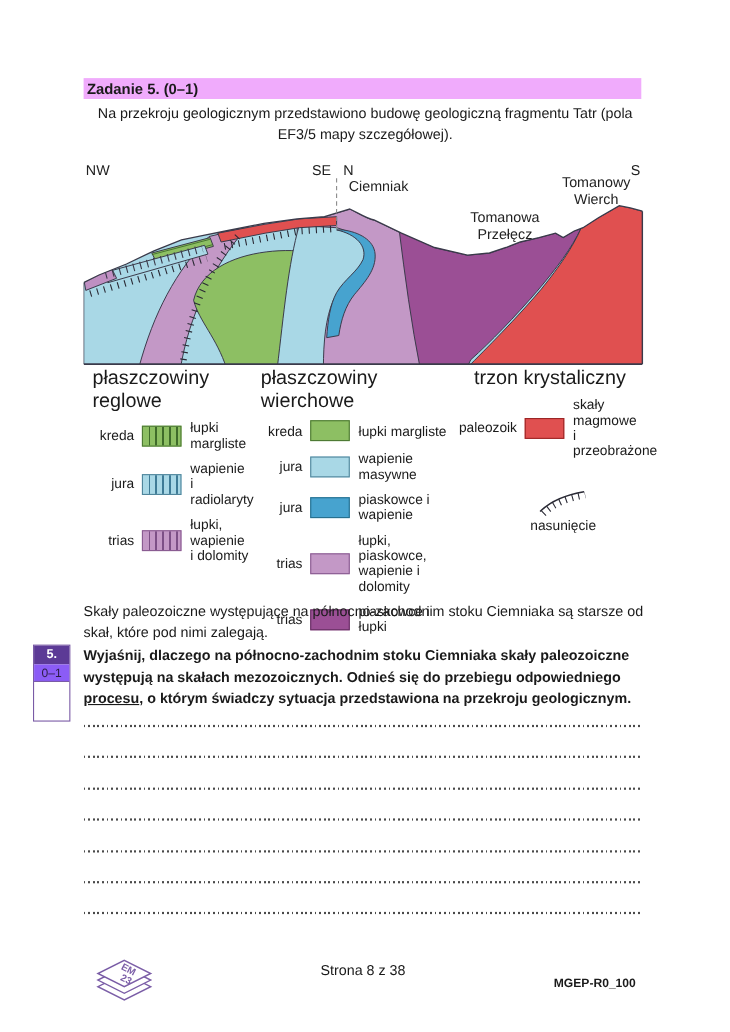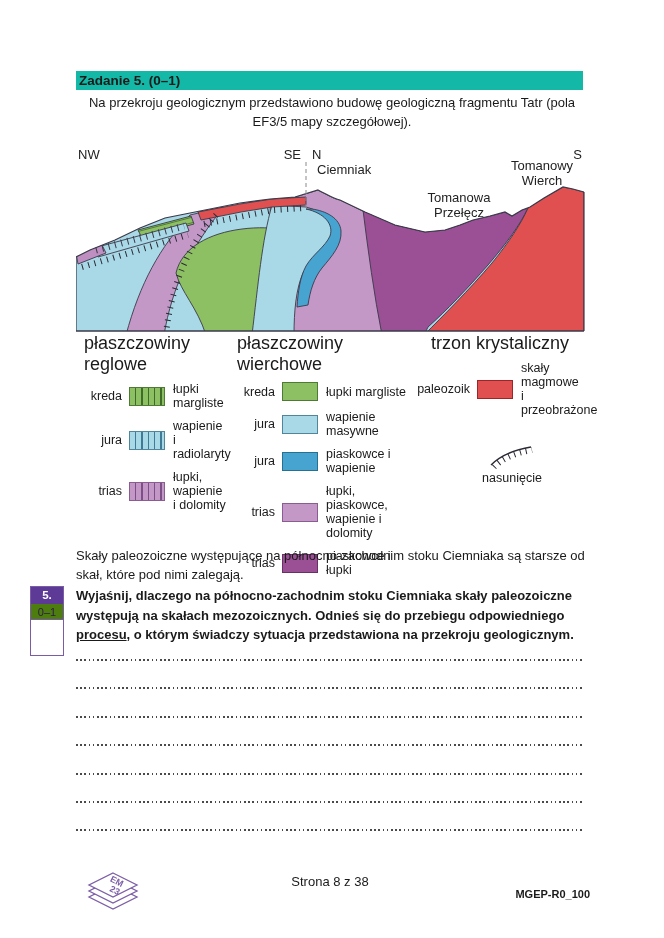--- a/index.html
+++ b/index.html
@@ -6,21 +6,21 @@
   html,body { background:#ffffff; }
   #page {
     position:relative; width:664px; height:938px; background:#ffffff;
     font-family:"Liberation Sans", sans-serif; color:#1a1a1a; overflow:hidden;
   }
   .abs { position:absolute; }
 
   
   #task-bar {
     left:76px; top:71px; width:507px; height:19px;
-    background:#14b8a6; font-weight:bold; font-size:13.5px; line-height:19px;
+    background:#f0abfc; font-weight:bold; font-size:13.5px; line-height:19px;
     padding-left:3px;
   }
   
   #intro { left:76px; top:93px; width:512px; font-size:13px; line-height:19px;text-align:center; }
 
   
   #diagram { left:76px; top:145px; }
 
   
   .leg-col { position:absolute; font-size:12.5px; }
@@ -48,35 +48,35 @@
   
   #attribution { left:76px; top:503px; width:508px; text-align:right; font-size:10.8px; line-height:15px; }
   #attribution .it { font-style:italic; }
 
   
   #statement { left:76px; top:546px; width:512px; font-size:13px; line-height:19px; }
 
   
   #qbox { left:30px; top:586px; width:34px; height:70px; border:1.5px solid #7a5ba6; background:#fff; }
   #qbox .num { height:17px; background:#5c3a96; color:#fff; font-weight:bold; font-size:11.5px; text-align:center; line-height:17px; }
-  #qbox .pts { height:16px; background:#4d7c0f; color:#2a1d45; font-size:11px; text-align:center; line-height:16px; border-bottom:1px solid #7a5ba6; }
+  #qbox .pts { height:16px; background:#8b5cf6; color:#2a1d45; font-size:11px; text-align:center; line-height:16px; border-bottom:1px solid #7a5ba6; }
   #question { left:76px; top:586px; width:508px; font-size:13px; line-height:19.5px; font-weight:bold; }
   #question .ul { text-decoration:underline; }
 
   
   #answers { left:76px; top:652px; width:508px; height:186px; }
   .dotline {
     position:absolute; left:0; width:508px; height:2px;
     background-image:repeating-linear-gradient(90deg, #4a4a4a 0 1.6px, rgba(0,0,0,0) 1.6px 4.2px);
   }
 
   
   #logo { left:84px; top:866px; }
   #page-num { left:76px; top:874px; width:508px; text-align:center; font-size:13px; }
-  #doc-code { right:74px; top:888px; font-size:11px; font-weight:bold; }
+  #doc-code { right:86px; top:888px; font-size:11px; font-weight:bold; }
 </style>
 </head>
 <body>
 
 <div id="page">
 
   <div id="task-bar" class="abs">Zadanie 5. (0–1)</div>
 
   <div id="intro" class="abs">Na przekroju geologicznym przedstawiono budowę geologiczną fragmentu Tatr (pola EF3/5 mapy szczegółowej).</div>
 

